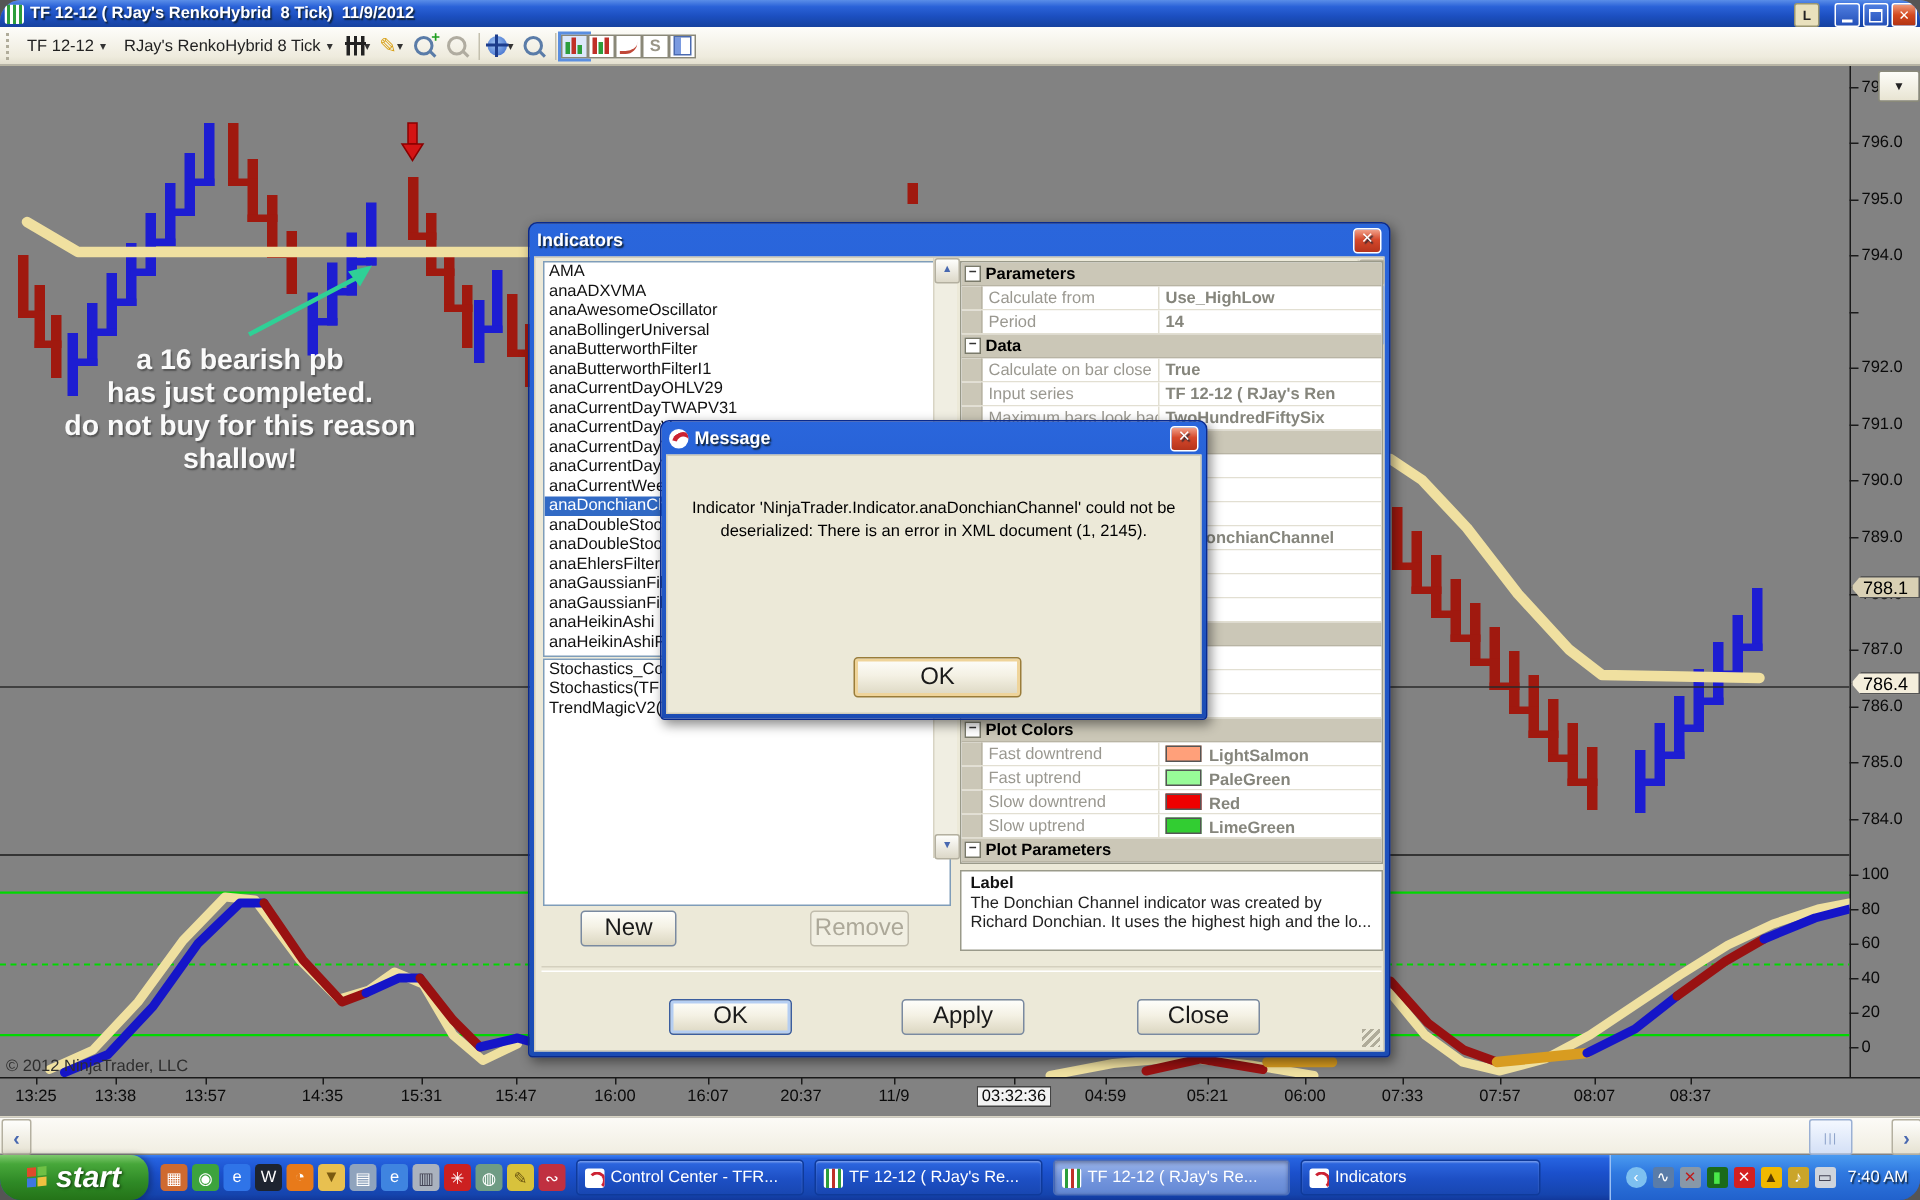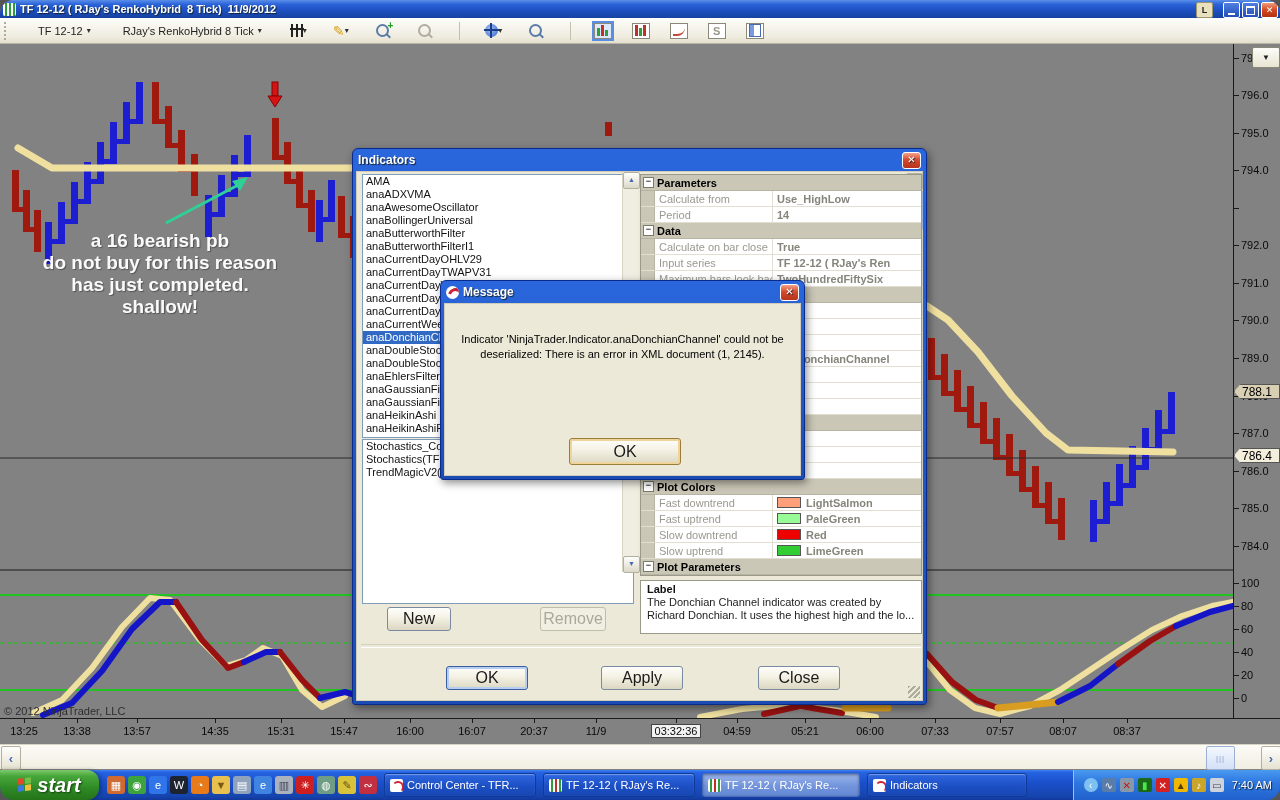--- a/index.html
+++ b/index.html
@@ -15,21 +15,21 @@
   .tb-btns{position:absolute;right:2px;top:2px;display:flex;gap:2px;}
   .tb-btn{width:15px;height:14px;border:1px solid #fff;border-radius:2px;
     background:linear-gradient(#4f7ee0,#2450b8);display:flex;align-items:center;justify-content:center;color:#fff;font-size:9px;}
   .tb-btn.link{background:#e9e1bd;color:#222;border-color:#9a9670;margin-right:8px;font-weight:bold;}
   .tb-btn.close{background:linear-gradient(#ef9b7c,#d4491f 50%,#b23312);}
   .glyph-min{width:7px;height:3px;border-bottom:2px solid #fff;margin-top:4px;}
   .glyph-restore{width:7px;height:6px;border:1px solid #fff;border-top:2px solid #fff;}
   
   .toolbar{position:absolute;left:0;top:18px;width:1280px;height:26px;z-index:40;
     background:linear-gradient(#fdfdfa,#eeebdd 80%,#e2decd);border-bottom:1px solid #b9b5a3;
-    display:flex;align-items:center;gap:20px;padding-left:4px;box-sizing:border-box;}
+    display:flex;align-items:center;gap:0;padding-left:4px;box-sizing:border-box;}
   .grip{width:4px;height:18px;border-left:2px dotted #b0ac9a;margin-right:2px;}
   .tool-dd{display:flex;align-items:center;gap:4px;padding:2px 5px;border:1px solid transparent;border-radius:2px;color:#222;}
   .dd-arrow{font-size:8px;color:#333;}
   .tsep{width:1px;height:18px;background:#c4c0ae;margin:0 3px;}
   .tool-ic{width:22px;height:20px;display:flex;align-items:center;justify-content:center;border-radius:2px;position:relative;}
   .ic-sliders{width:12px;height:13px;background:
     linear-gradient(90deg,#222 0 2px,transparent 2px 5px,#222 5px 7px,transparent 7px 10px,#222 10px 12px);position:relative;}
   .ic-sliders:after{content:"";position:absolute;left:-1px;top:4px;width:14px;height:2px;background:#222;}
   .pencil{color:#d8a016;font-size:14px;transform:rotate(0deg);}
   .mag{width:9px;height:9px;border:2px solid #5a7ca8;border-radius:50%;position:relative;}
@@ -409,22 +409,22 @@
         <div class="tlabel" style="left: 900px;"><span>07:33</span></div>
         <div class="ttick" style="left: 1000px;"></div>
         <div class="tlabel" style="left: 965px;"><span>07:57</span></div>
         <div class="ttick" style="left: 1063px;"></div>
         <div class="tlabel" style="left: 1028px;"><span>08:07</span></div>
         <div class="ttick" style="left: 1127px;"></div>
         <div class="tlabel" style="left: 1092px;"><span>08:37</span></div>
       </div>
     <div class="annotation" id="annotation">
         <div>a 16 bearish pb</div>
+        <div>has just completed.</div>
         <div>do not buy for this reason</div>
-        <div>has just completed.</div>
         <div>shallow!</div>
       </div>
     <div class="copyright">© 2012 NinjaTrader, LLC</div>
     <div class="goend"></div>
     <div class="axis-menu">
         <span>▼</span>
       </div>
     <div id="marker-layer">
         <div class="pmarker" style="top: 340px; background: rgb(217, 208, 180);">788.1</div>
         <div class="pmarker" style="top: 404px; background: rgb(244, 238, 220);">786.4</div>

